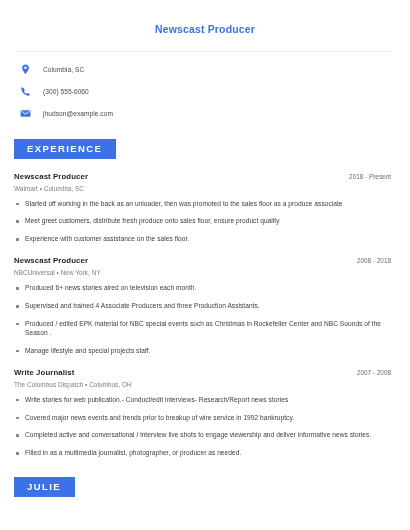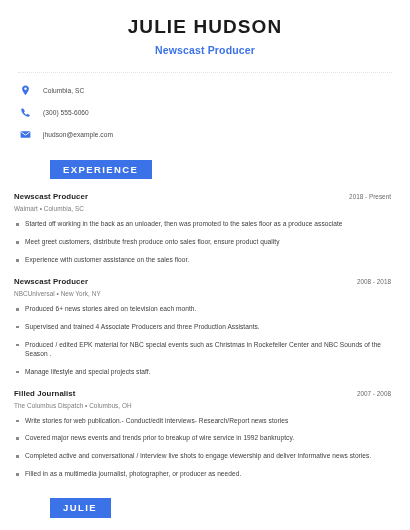--- a/index.html
+++ b/index.html
@@ -81,21 +81,20 @@
   .section { margin-top: 18px; }
   .section-badge {
     display: inline-block;
     background: #3b72e8;
     color: #ffffff;
     font-size: 9.5px;
     font-weight: bold;
     letter-spacing: 1.4px;
     padding: 5px 14px 5px 13px;
     line-height: 1;
-    margin-left: 36px;
   }
   .section-body { margin-top: 13px; }
 
   
   .entry { margin-bottom: 12px; }
   .entry-head {
     display: flex;
     justify-content: space-between;
     align-items: baseline;
   }
@@ -141,21 +140,20 @@
     height: 2.5px;
     background: #8a8a8a;
   }
 </style>
 </head>
 <body>
 
 <div class="page">
 
   <div class="header">
-    <div class="full-name">JULIE HUDSON</div>
     <div class="job-title">Newscast Producer</div>
   </div>
 
   <div class="divider"></div>
 
   <div class="contact-list">
 
     <div class="contact-row">
       <span class="contact-icon">
         <svg width="13" height="13" viewBox="0 0 13 13">
@@ -214,21 +212,21 @@
         <ul class="bullets">
           <li>Produced 6+ news stories aired on television each month.</li>
           <li>Supervised and trained 4 Associate Producers and three Production Assistants.</li>
           <li>Produced / edited EPK material for NBC special events such as Christmas in Rockefeller Center and NBC Sounds of the Season .</li>
           <li>Manage lifestyle and special projects staff.</li>
         </ul>
       </div>
 
       <div class="entry">
         <div class="entry-head">
-          <span class="entry-role">Filled Journalist</span>
+          <span class="entry-role">Write Journalist</span>
           <span class="entry-dates">2007 - 2008</span>
         </div>
         <div class="entry-meta">The Columbus Dispatch • Columbus, OH</div>
         <ul class="bullets">
           <li>Write stories for web publication.- Conduct/edit interviews- Research/Report news stories</li>
           <li>Covered major news events and trends prior to breakup of wire service in 1992 bankruptcy.</li>
           <li>Completed active and conversational / interview live shots to engage viewership and deliver informative news stories.</li>
           <li>Filled in as a multimedia journalist, photographer, or producer as needed.</li>
         </ul>
       </div>

